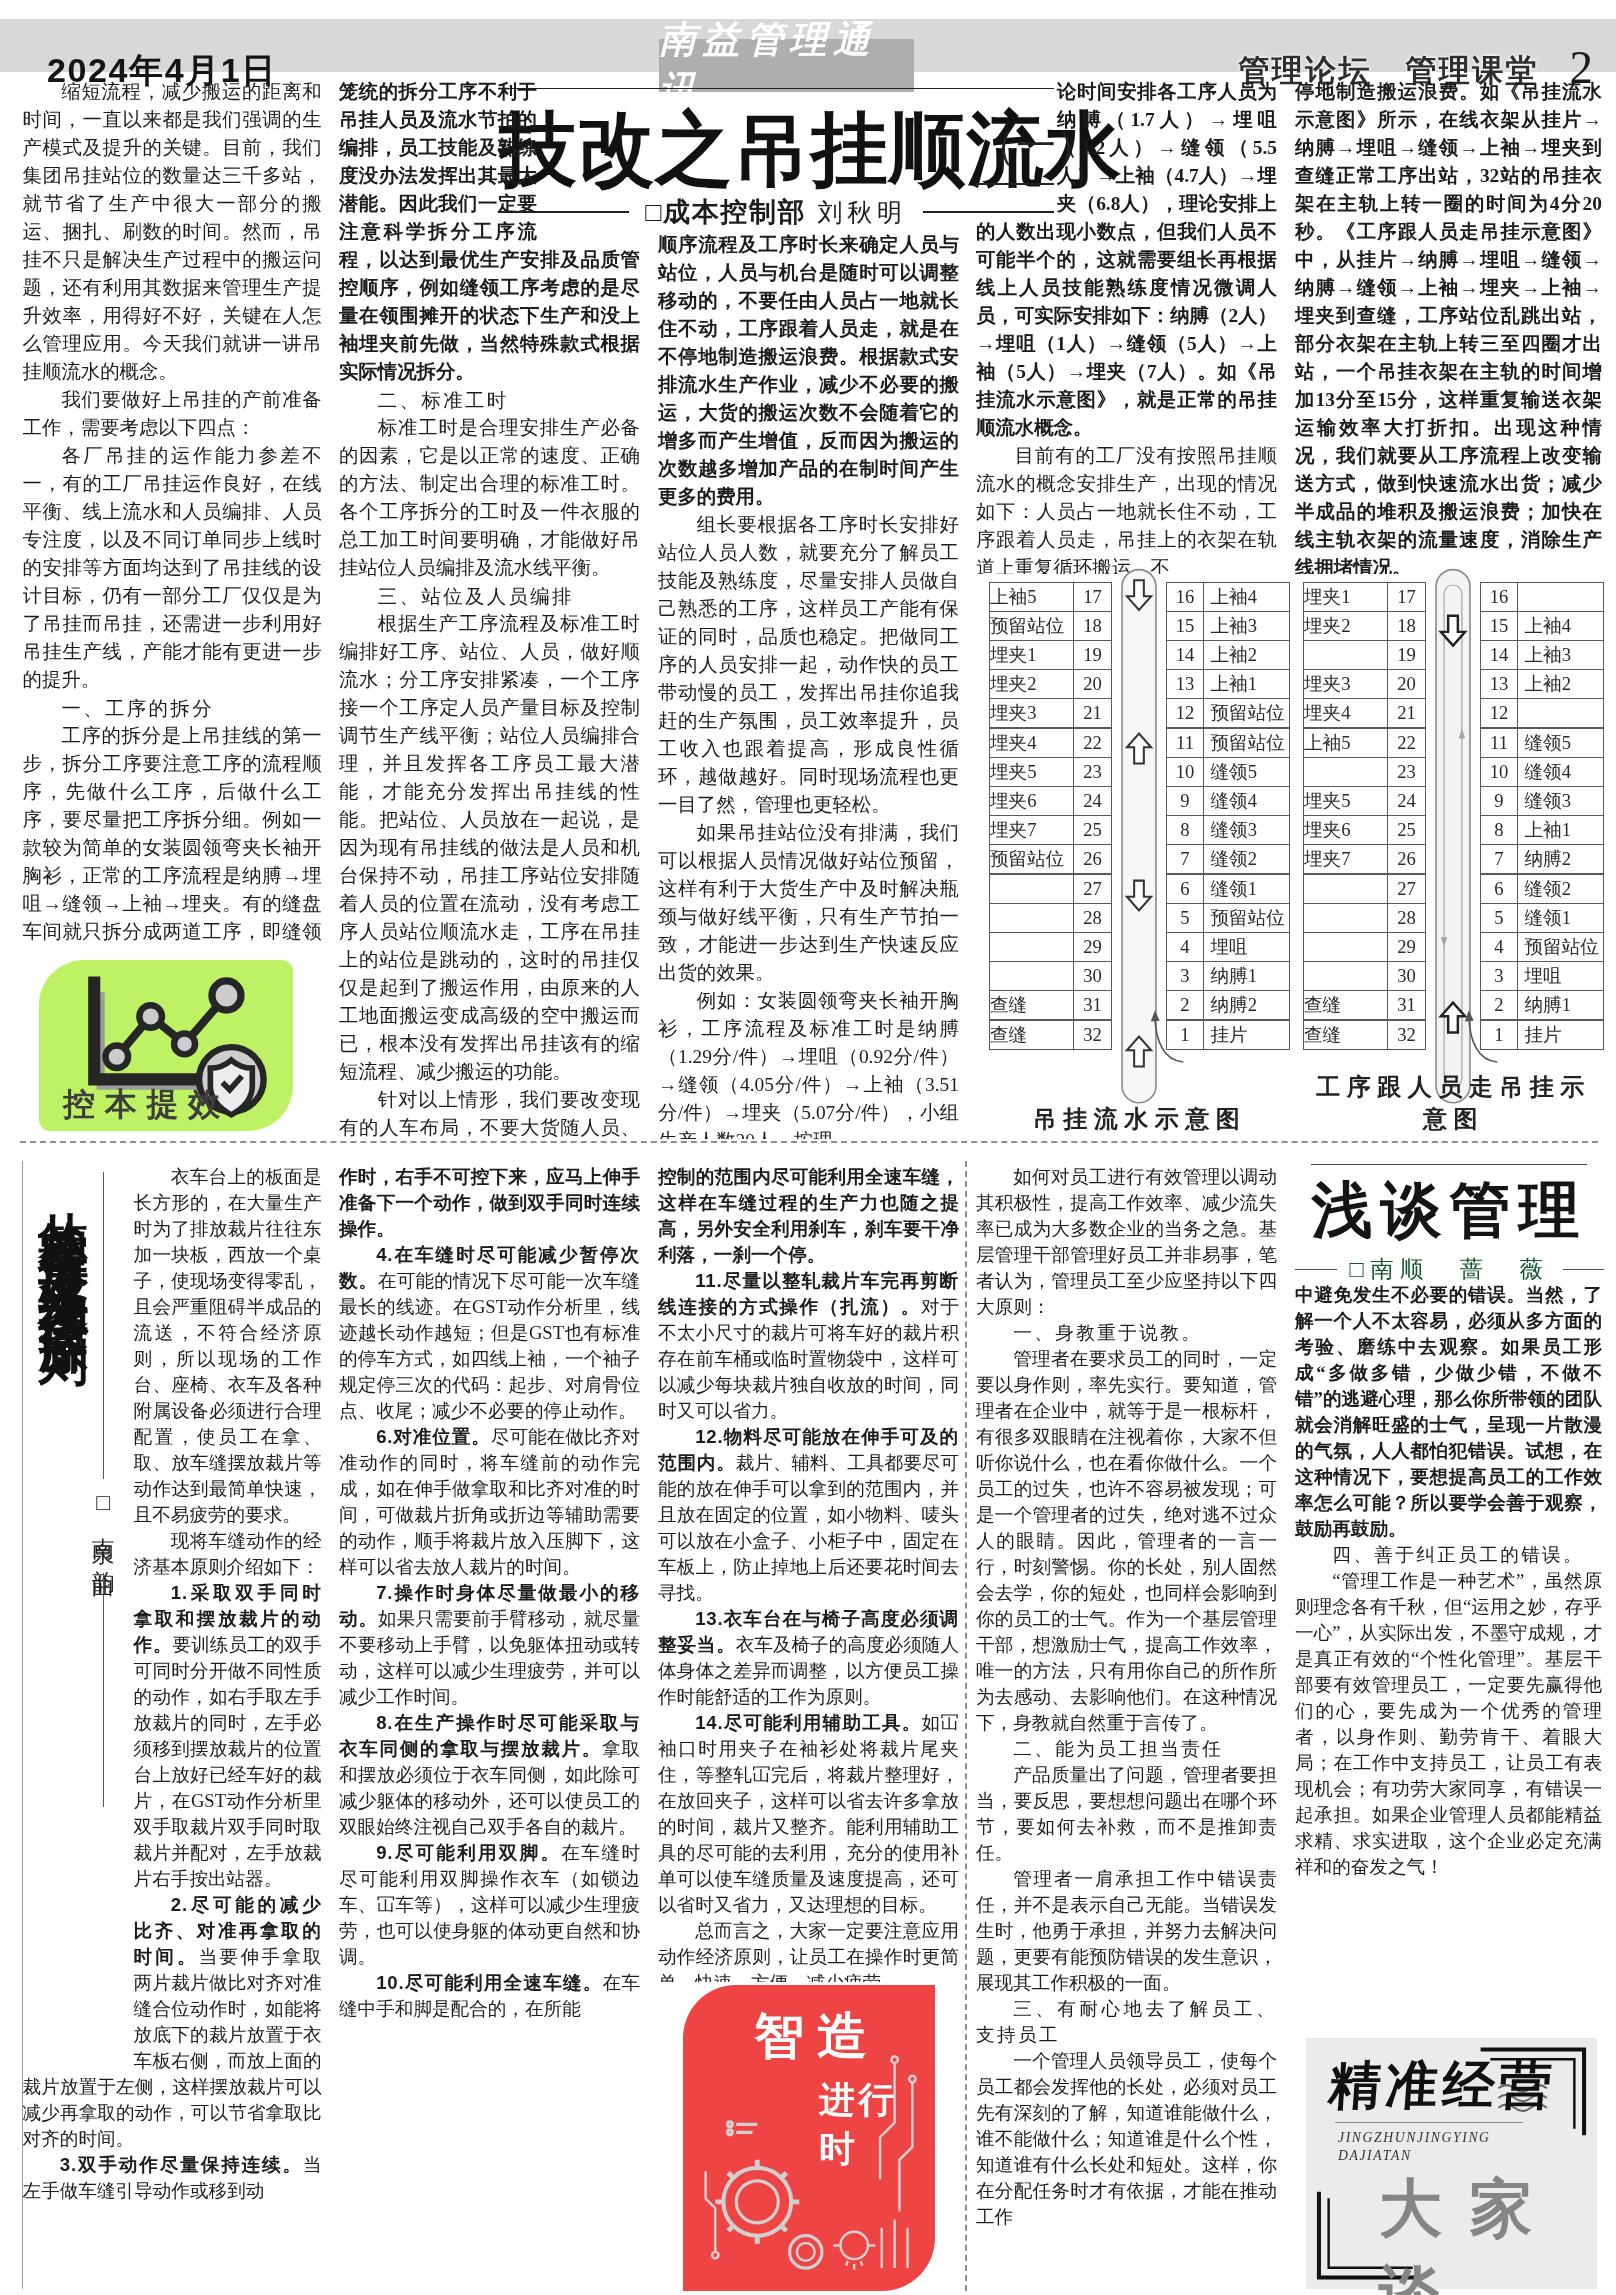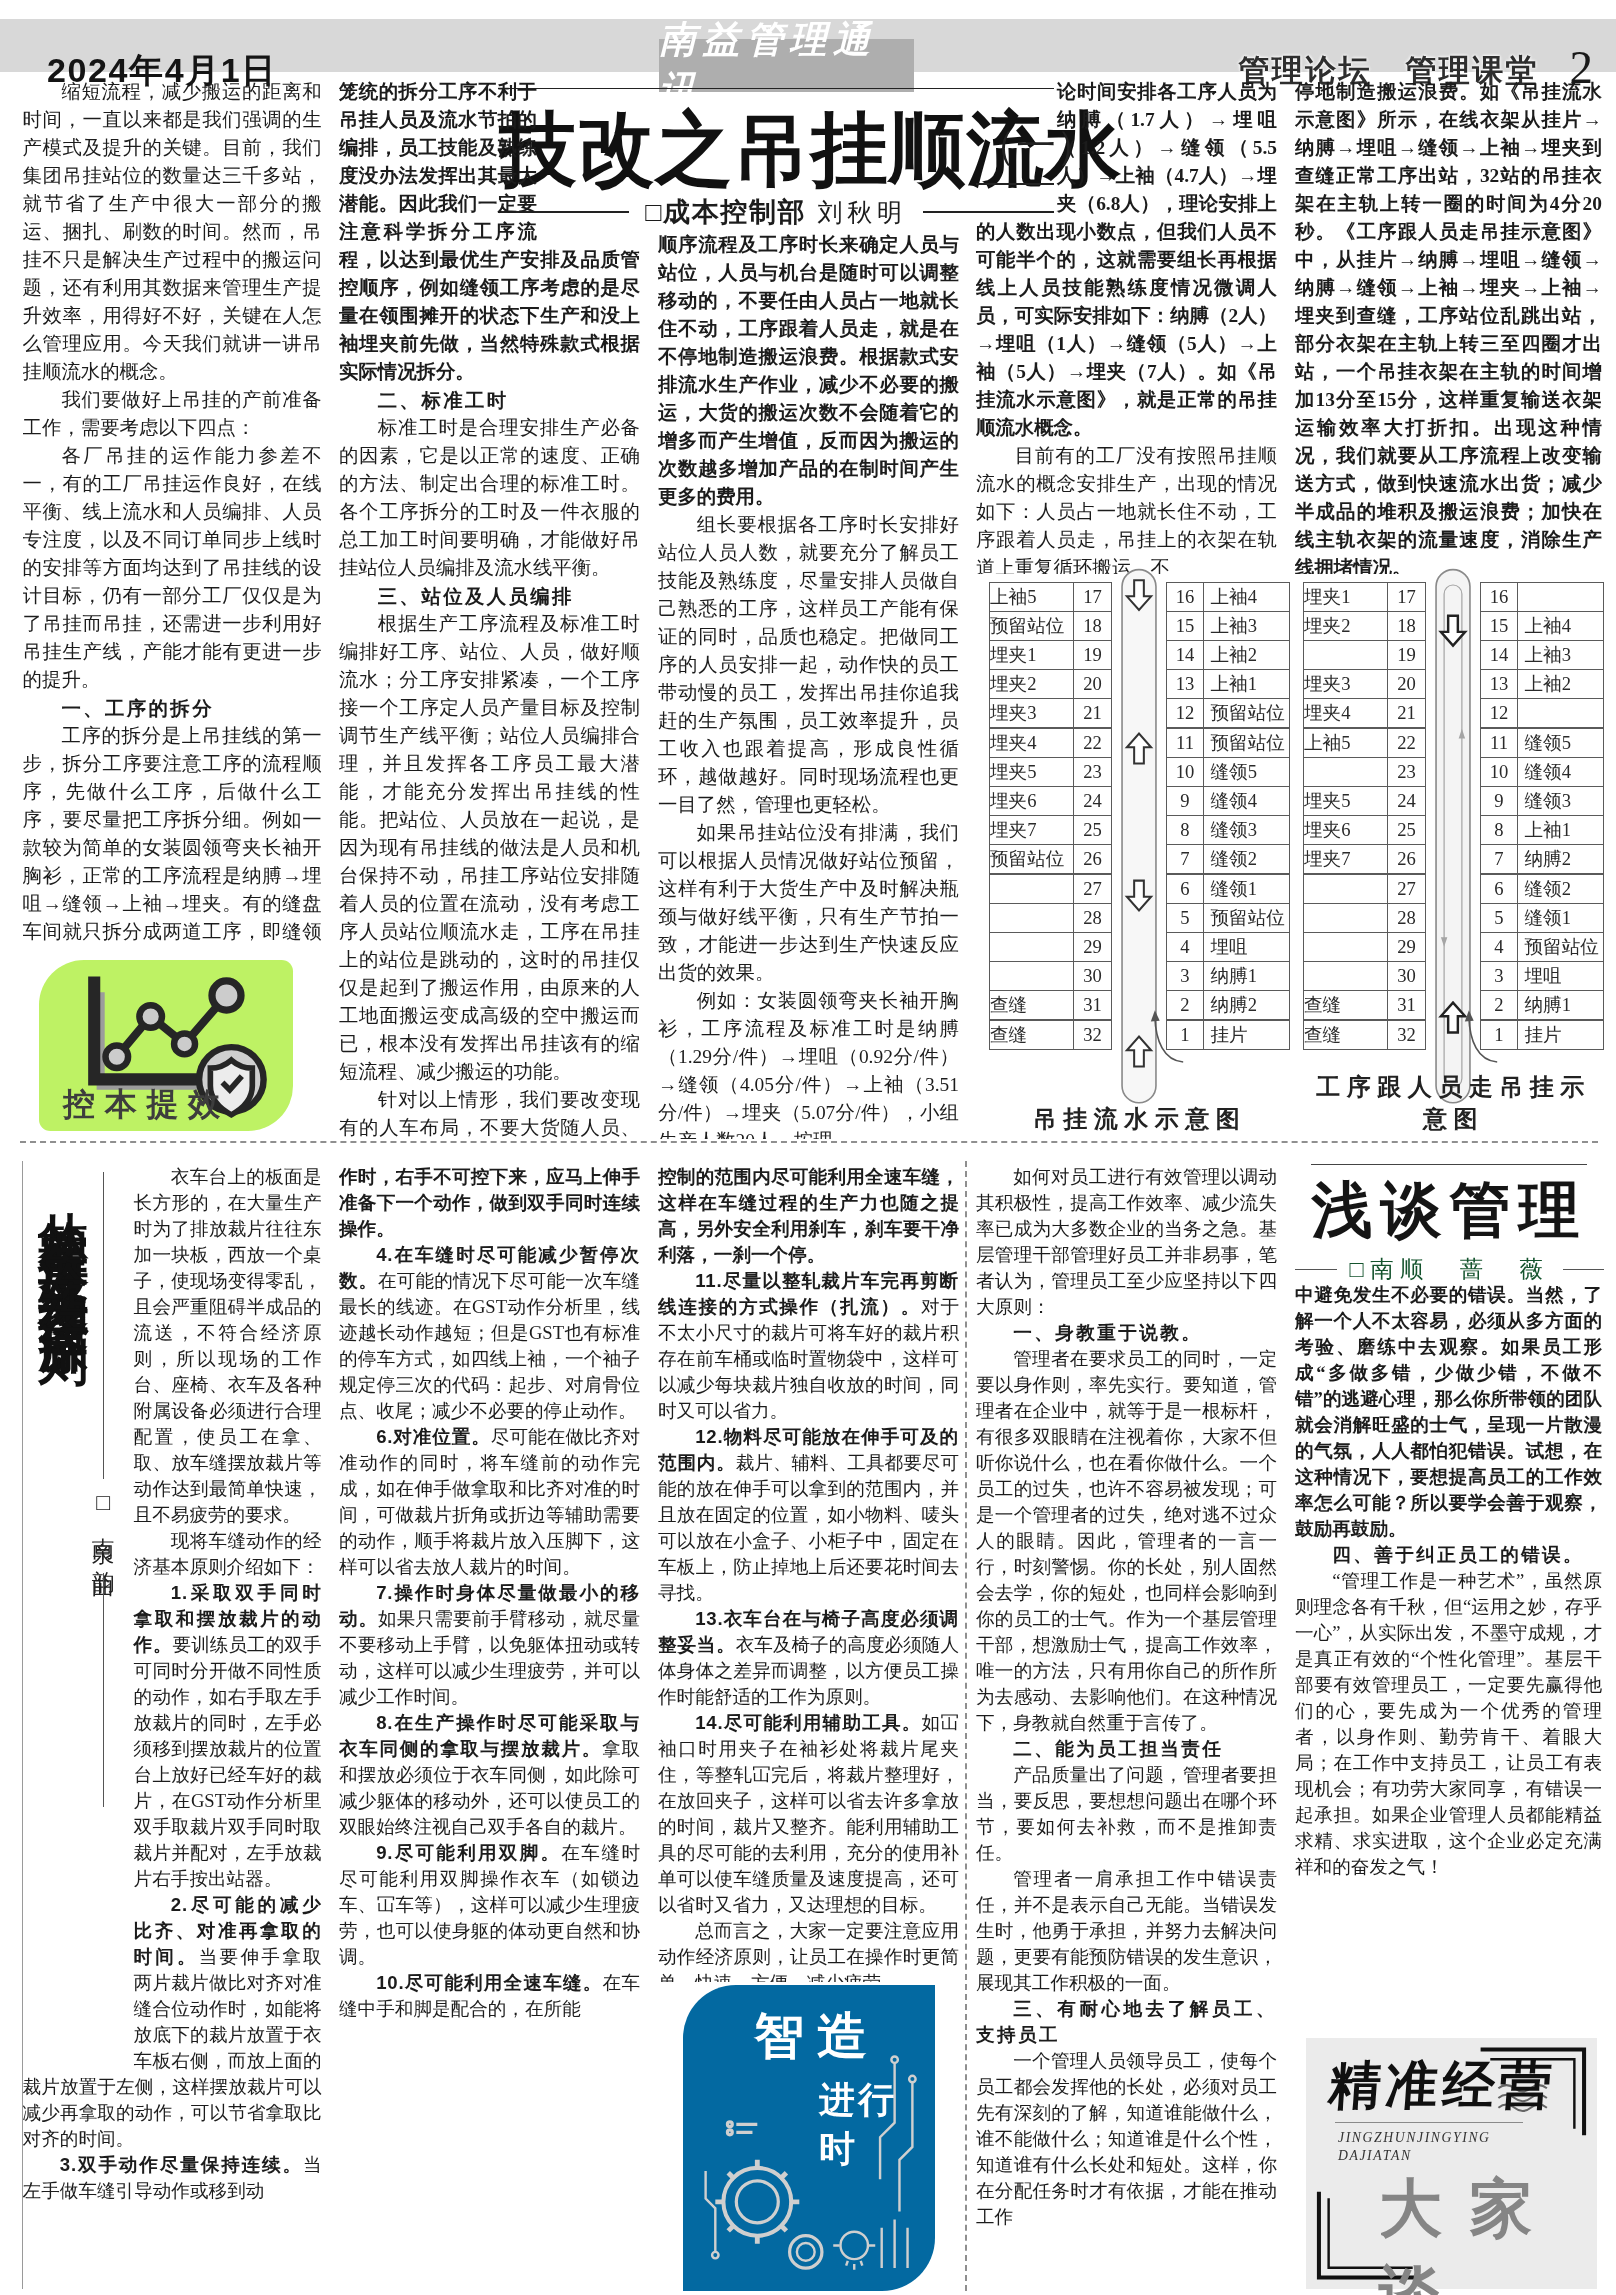--- a/index.html
+++ b/index.html
@@ -14,21 +14,21 @@
   .mast span{color:#ffffff;font-size:37px;font-weight:bold;font-style:italic;letter-spacing:6.5px;}
   .hdr-right{position:absolute;right:78px;top:31px;font-size:31px;font-weight:bold;color:#2e2e2e;
              letter-spacing:2.4px;text-shadow:0 0 3.2px #fff,0 0 3.2px #fff;}
   .hdr-page{position:absolute;right:24px;top:21px;font-size:47px;color:#1a1a1a;}
   
   .tcol{position:absolute;font-size:19.4px;line-height:28px;text-align:justify;overflow:hidden;}
   .bcol{position:absolute;font-size:18.6px;line-height:26px;text-align:justify;overflow:hidden;}
   .tcol p,.bcol p{margin:0;padding:0;}
   p.ind{text-indent:2em;}
   p.noind{text-indent:0;font-weight:bold;}
-  p.head{text-indent:2em;font-weight:bold;font-family:"Liberation Sans",sans-serif;letter-spacing:2.4px;}
+  p.head{text-indent:2em;font-weight:normal;font-family:"Liberation Sans",sans-serif;letter-spacing:2.4px;}
   .tcol b,.bcol b{font-family:"Liberation Sans",sans-serif;letter-spacing:0.8px;}
   .fl-r{float:right;width:103px;height:147px;}
   .fl-l{float:left;width:81px;height:115px;}
   .fl-t{float:left;width:111px;height:896px;}
   
   .t-title{position:absolute;left:498px;top:81px;width:556px;height:142px;}
   .t-rule{position:absolute;left:0;top:6.5px;width:100%;height:1.6px;background:#222;}
   .t-main{position:absolute;left:1.6px;top:14.5px;font-size:77px;font-weight:bold;letter-spacing:0.8px;
           white-space:nowrap;color:#111;transform:scaleY(1.05);transform-origin:top left;}
   .t-sub{position:absolute;right:0;top:37px;width:78px;text-align:center;font-size:40px;color:#222;}
@@ -75,21 +75,21 @@
   .vby span{writing-mode:vertical-rl;font-size:22.6px;letter-spacing:4.8px;color:#222;margin:11.3px 0;}
   
   .tk-title{position:absolute;left:1295px;top:1162px;width:309px;height:115px;}
   .tk-rule{position:absolute;left:16px;top:1.6px;width:276px;height:0.8px;background:#444;}
   .tk-main{position:absolute;left:0;top:8px;width:100%;text-align:center;font-size:61px;
            font-weight:bold;letter-spacing:8px;color:#151515;}
   .tk-by{position:absolute;left:0;top:91px;width:100%;display:flex;align-items:center;}
   .tk-by .ln{flex:1;height:0.8px;background:#555;}
   .tk-by span{font-size:23.4px;letter-spacing:6.5px;margin:0 13px;color:#14532d;}
   
-  .zz{position:absolute;left:683px;top:1985px;width:252px;height:306px;background:#0369a1;
+  .zz{position:absolute;left:683px;top:1985px;width:252px;height:306px;background:#ef4444;
       border-radius:53px 0 53px 0;overflow:hidden;}
   .zz-t1{position:absolute;left:71px;top:18px;color:#fff;font-family:"Liberation Sans",sans-serif;
          font-weight:bold;font-size:50px;letter-spacing:13px;}
   .zz-t2{position:absolute;left:136px;top:91px;color:#fff;font-family:"Liberation Sans",sans-serif;
          font-weight:bold;font-size:36px;letter-spacing:3.2px;}
   
   .jz{position:absolute;left:1306px;top:2038px;width:291px;height:251px;background:#ebebeb;}
   .jz-t1{position:absolute;left:22.6px;top:13px;font-size:52px;font-weight:900;color:#101010;
          letter-spacing:4.8px;transform:skewX(-4deg);}
   .jz-line{position:absolute;left:29px;top:84px;width:188px;height:0.8px;background:#8a8a8a;}

